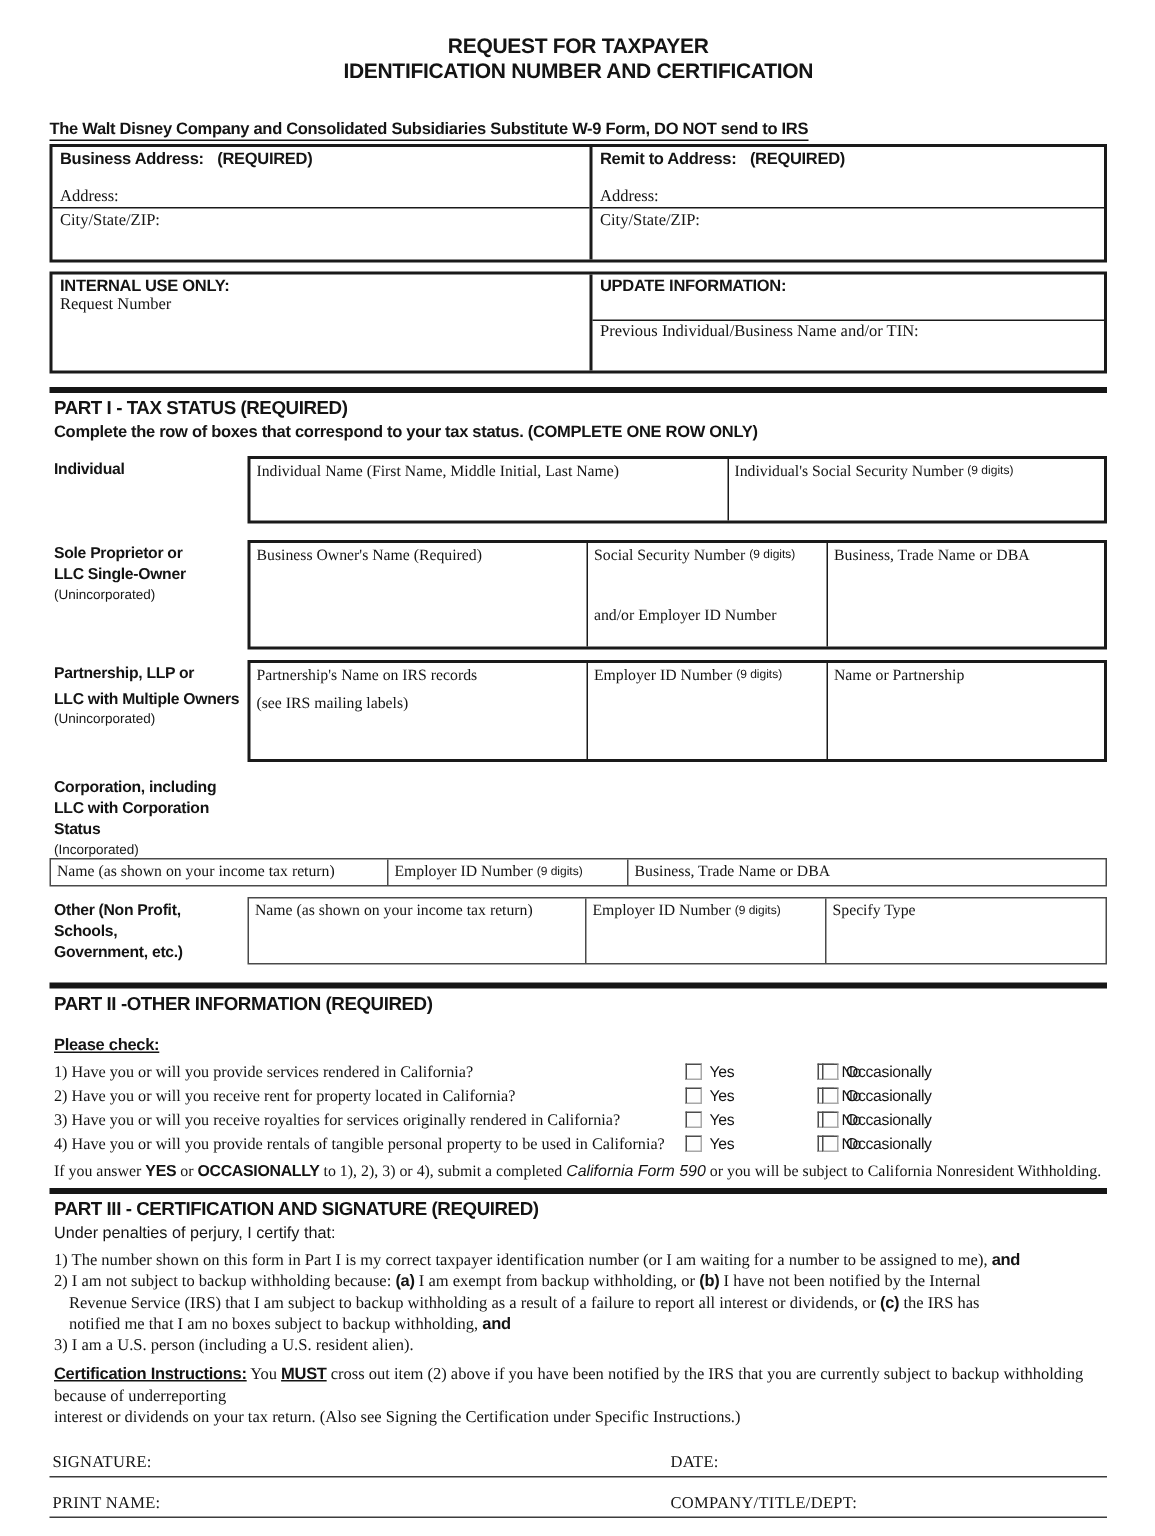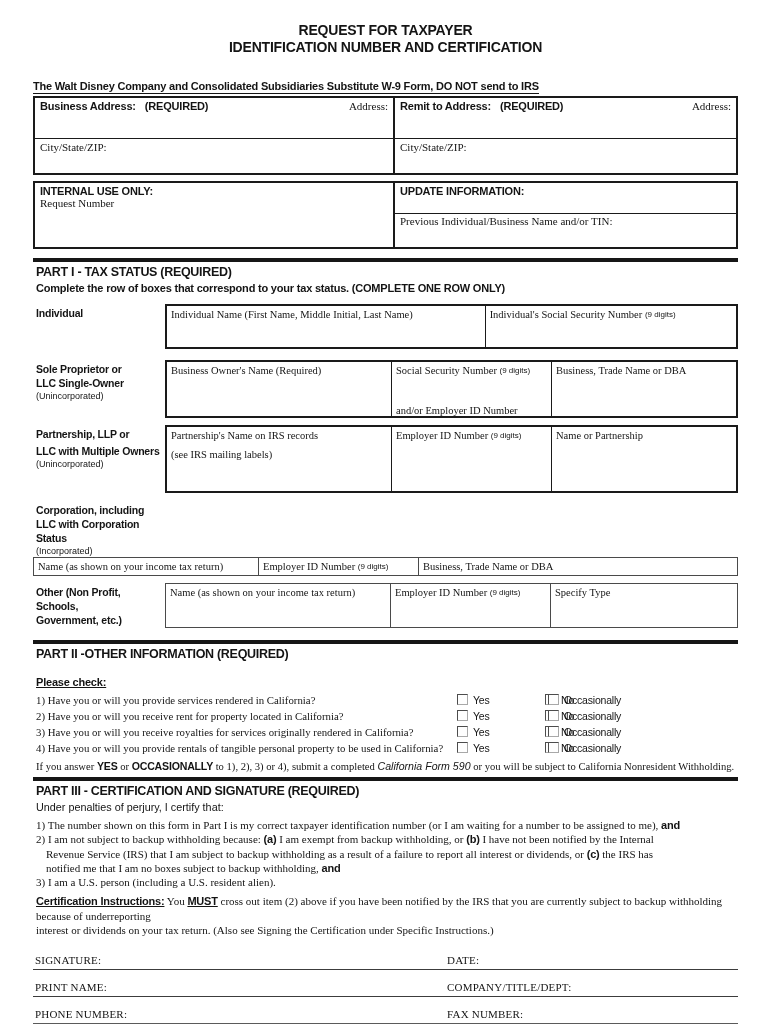--- a/index.html
+++ b/index.html
@@ -20,21 +20,21 @@
   .subtitle-wrap { margin-top:20px; }
   .subtitle {
     display:inline-block; font-family:"Liberation Sans",sans-serif; font-weight:700;
     font-size:11px; letter-spacing:-0.2px; border-bottom:1.5px solid #141414; padding-bottom:1px;
   }
 
   
   .addr-table { margin-top:2px; display:flex; border:2px solid #1a1a1a; height:79px; }
   .addr-col { width:360px; border-right:2px solid #1a1a1a; display:flex; flex-direction:column; }
   .addr-col.last { width:auto; flex:1; border-right:none; }
-  .addr-top { height:41px; border-bottom:1.5px solid #1a1a1a; padding:2px 5px 1px 5px; display:flex; flex-direction:row; justify-content:space-between; }
+  .addr-top { height:41px; border-bottom:1.5px solid #1a1a1a; padding:2px 5px 1px 5px; display:flex; flex-direction:column; justify-content:space-between; }
   .addr-bottom { flex:1; padding:2px 5px; }
   .box-header { font-family:"Liberation Sans",sans-serif; font-weight:700; font-size:11px; letter-spacing:-0.2px; }
   .box-header .req { margin-left:9px; }
   .serif-label { font-size:11px; }
 
   
   .int-table { margin-top:6px; display:flex; border:2px solid #1a1a1a; height:68px; }
   .int-left { width:360px; border-right:2px solid #1a1a1a; padding:2px 5px; }
   .int-right { flex:1; display:flex; flex-direction:column; }
   .int-r-top { height:31px; border-bottom:1.5px solid #1a1a1a; padding:2px 5px 0 5px; }
@@ -49,21 +49,21 @@
 
   
   .p1-row { display:flex; }
   .p1-row.m1 { margin-top:9px; }  .p1-row.m2 { margin-top:11px; }
   .p1-row.m3 { margin-top:7px; }  .p1-row.m4 { margin-top:8px;flex-direction:column; }  .p1-row.m5 { margin-top:7px; }
   .p1-label { width:132px; padding:2px 4px 0 3px; }
   .p1-l1 { font-family:"Liberation Sans",sans-serif; font-weight:700; font-size:10.5px; letter-spacing:-0.2px; line-height:14px; }
   .p1-sub { font-family:"Liberation Sans",sans-serif; font-size:9px; line-height:12px; }
   .p1-table { flex:1; display:flex; border:2px solid #1a1a1a; }
   .p1-table.thin { border:1px solid #4a4a4a; }
-  .h45 { height:45px; } .h73 { height:58px; } .h68 { height:68px; } .h48 { height:48px; }
+  .h45 { height:45px; } .h73 { height:73px; } .h68 { height:68px; } .h48 { height:48px; }
   .p1-cell { padding:2px 4px; font-size:10.5px; border-right:1.5px solid #1a1a1a; }
   .p1-table.thin .p1-cell { border-right:1px solid #4a4a4a; }
   .p1-cell:last-child { border-right:none !important; }
   .w56 { width:56%; } .w44 { width:44%; }
   .c1 { width:225px; } .c2 { width:160px; } .c3 { flex:1; }
   .rich-line { line-height:1.3; }
   .spread .rich-line { min-height:15px; margin-bottom:5px; }
   .spread2 .rich-line { margin-bottom:6px; }
   .sg-b { font-family:"Liberation Sans",sans-serif; font-weight:700; letter-spacing:-0.2px; }
   .sg-i { font-style:italic; }

